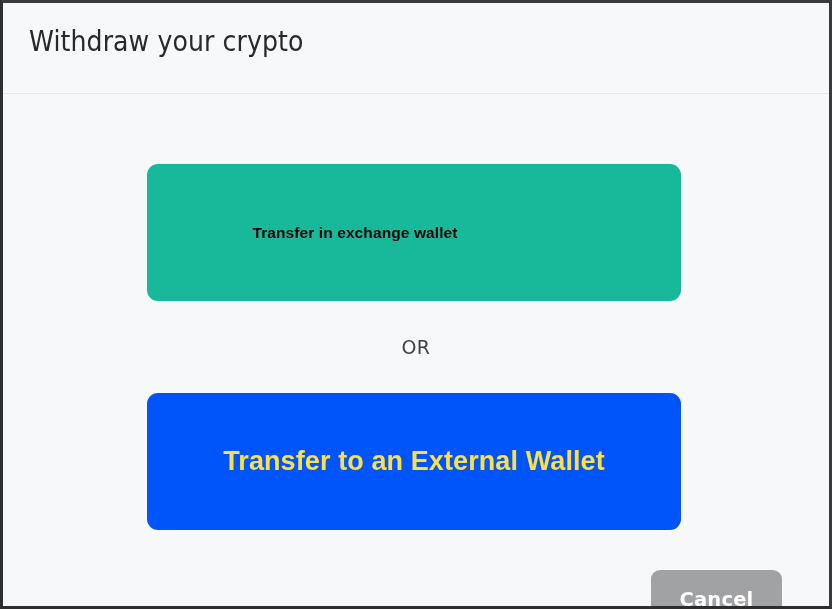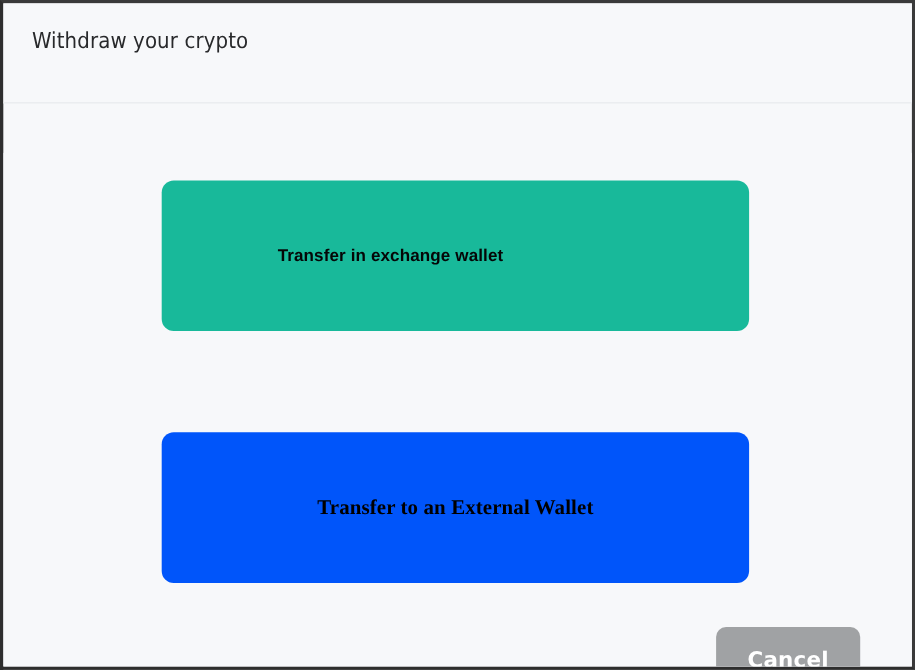--- a/index.html
+++ b/index.html
@@ -37,21 +37,21 @@
     right: 0;
     height: 91px;
     box-sizing: border-box;
     background: #f7f8fa;
     border-bottom: 1px solid #e6e8ec;
   }
   #dialog-title {
     position: absolute;
     left: 26px;
     top: 22px;
-    font-size: 20px;
+    font-size: 28px;
     font-weight: 400;
     letter-spacing: 0.1px;
     color: #28292b;
     font-family: "DejaVu Sans Condensed", "Liberation Sans Narrow", "DejaVu Sans", sans-serif;
     white-space: nowrap;
   }
 
   
   #modal-body {
     position: absolute;
@@ -123,26 +123,25 @@
   }
   #btn-external-wallet .btn-label {
     position: absolute;
     left: 0;
     right: 0;
     top: 0;
     bottom: 0;
     display: flex;
     align-items: center;
     justify-content: center;
-    font-size: 19px;
+    font-size: 27px;
     font-weight: bold;
-    color: #000000;
+    color: #fde047;
     letter-spacing: 0.1px;
     white-space: nowrap;
-    font-family: Liberation Serif, serif;
   }
 
   
   #modal-footer {
     position: absolute;
     left: 0;
     right: 0;
     top: 420px;
     height: 90px;
   }
@@ -178,20 +177,21 @@
   <div id="modal-header">
     <div id="dialog-title">Withdraw your crypto</div>
   </div>
 
   <div id="modal-body">
 
     <button class="option-btn" id="btn-exchange-wallet">
       <span class="btn-label">Transfer in exchange wallet</span>
     </button>
 
+    <div id="or-divider">OR</div>
 
     <button class="option-btn" id="btn-external-wallet">
       <span class="btn-label">Transfer to an External Wallet</span>
     </button>
 
     <div id="modal-footer">
       <button id="cancel-button">Cancel</button>
     </div>
 
   </div>

